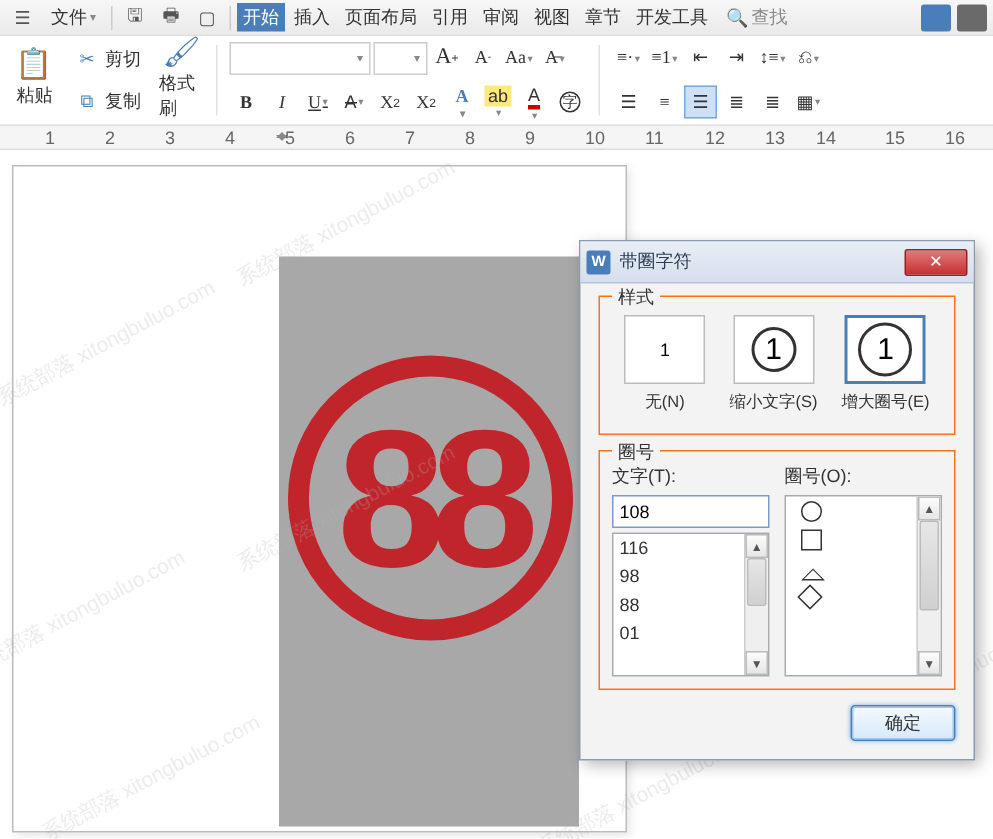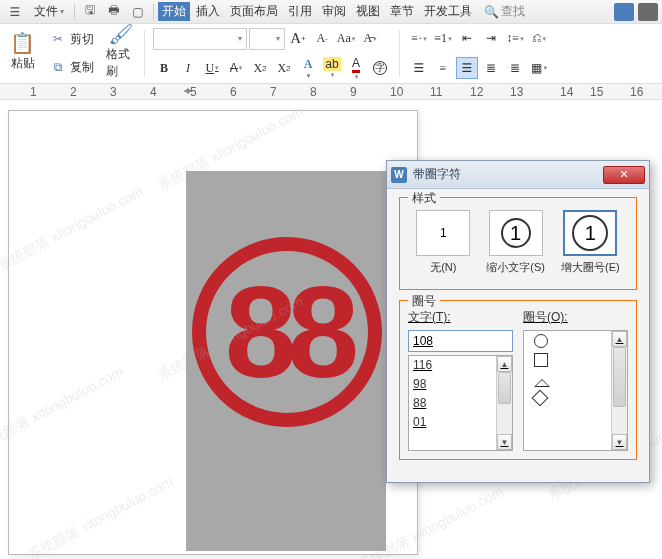--- a/index.html
+++ b/index.html
@@ -63,21 +63,21 @@
   .dialog-body { padding: 8px 12px 12px; }
   .group { border: 1px solid #f97316; padding: 8px; margin-bottom: 10px; position: relative; }
   .group-label { position: absolute; top: -8px; left: 8px; background: #f3f3f3; padding: 0 4px; color: #333; }
   .style-row { display: flex; gap: 16px; justify-content: center; margin: 4px 0 6px; }
   .style-opt { display: flex; flex-direction: column; align-items: center; gap: 4px; }
   .style-box { width: 54px; height: 46px; border: 1px solid #bbb; background: #fff; display: flex; align-items: center; justify-content: center; font-family: "Times New Roman", serif; font-size: 28px; }
   .style-box.selected { border: 2px solid #4a7ebb; }
   .style-box .circled { width: 30px; height: 30px; border: 2px solid #333; border-radius: 50%; display: flex; align-items: center; justify-content: center; font-size: 20px; }
   .style-box.big .circled { width: 36px; height: 36px; }
   .style-cap { font-size: 11px; color: #333; }
-  .ring-cols { display: flex; gap: 10px; text-decoration: underline; }
+  .ring-cols { display: flex; gap: 10px; }
   .col { flex: 1; display: flex; flex-direction: column; }
   .col-label { margin-bottom: 4px; color: #333; }
   .text-input { width: 100%; height: 22px; border: 1px solid #7a9ac7; background: #fff; padding: 0 4px; font-size: 12px; }
   .listbox { border: 1px solid #aaa; background: #fff; height: 96px; overflow: hidden; display: flex; position: relative; }
   .listbox .items { flex: 1; }
   .listbox .item { padding: 2px 4px; height: 19px; color: #333; }
   .listbox .scrollbar { width: 16px; background: #efefef; border-left: 1px solid #ccc; display: flex; flex-direction: column; }
   .scrollbar .arrow { height: 16px; background: linear-gradient(#fcfcfc,#e6e6e6); border: 1px solid #bbb; display: flex; align-items: center; justify-content: center; font-size: 8px; color: #555; }
   .scrollbar .track { flex: 1; position: relative; }
   .scrollbar .thumb { position: absolute; left: 1px; right: 1px; top: 0px; height: 32px; background: linear-gradient(#e6e6e6,#d0d0d0); border: 1px solid #bbb; border-radius: 2px; }
@@ -209,21 +209,21 @@
     <span class="tick" style="left: 150px;">4</span>
     <span class="tick" style="left: 190px;">5</span>
     <span class="tick" style="left: 230px;">6</span>
     <span class="tick" style="left: 270px;">7</span>
     <span class="tick" style="left: 310px;">8</span>
     <span class="tick" style="left: 350px;">9</span>
     <span class="tick" style="left: 390px;">10</span>
     <span class="tick" style="left: 430px;">11</span>
     <span class="tick" style="left: 470px;">12</span>
     <span class="tick" style="left: 510px;">13</span>
-    <span class="tick" style="left: 560px;">14</span>
+    <span class="tick" style="left: 544px;">14</span>
     <span class="tick" style="left: 590px;">15</span>
     <span class="tick" style="left: 630px;">16</span>
   </div>
 
 <div class="canvas-wrap">
   <div class="page">
     <div class="textframe">
       <div class="bigcircle">
         <div class="ring"></div>
         <div class="num">88</div>
@@ -327,15 +327,16 @@
                   <div class="thumb" style="top:0;height:60px"></div>
                 </div>
               <div class="arrow">▼</div>
             </div>
           </div>
         </div>
       </div>
     </div>
 
     <div class="dlg-buttons">
+      <div class="dlg-btn default">确定</div>
     </div>
   </div>
 </div>
 
 </body></html>

